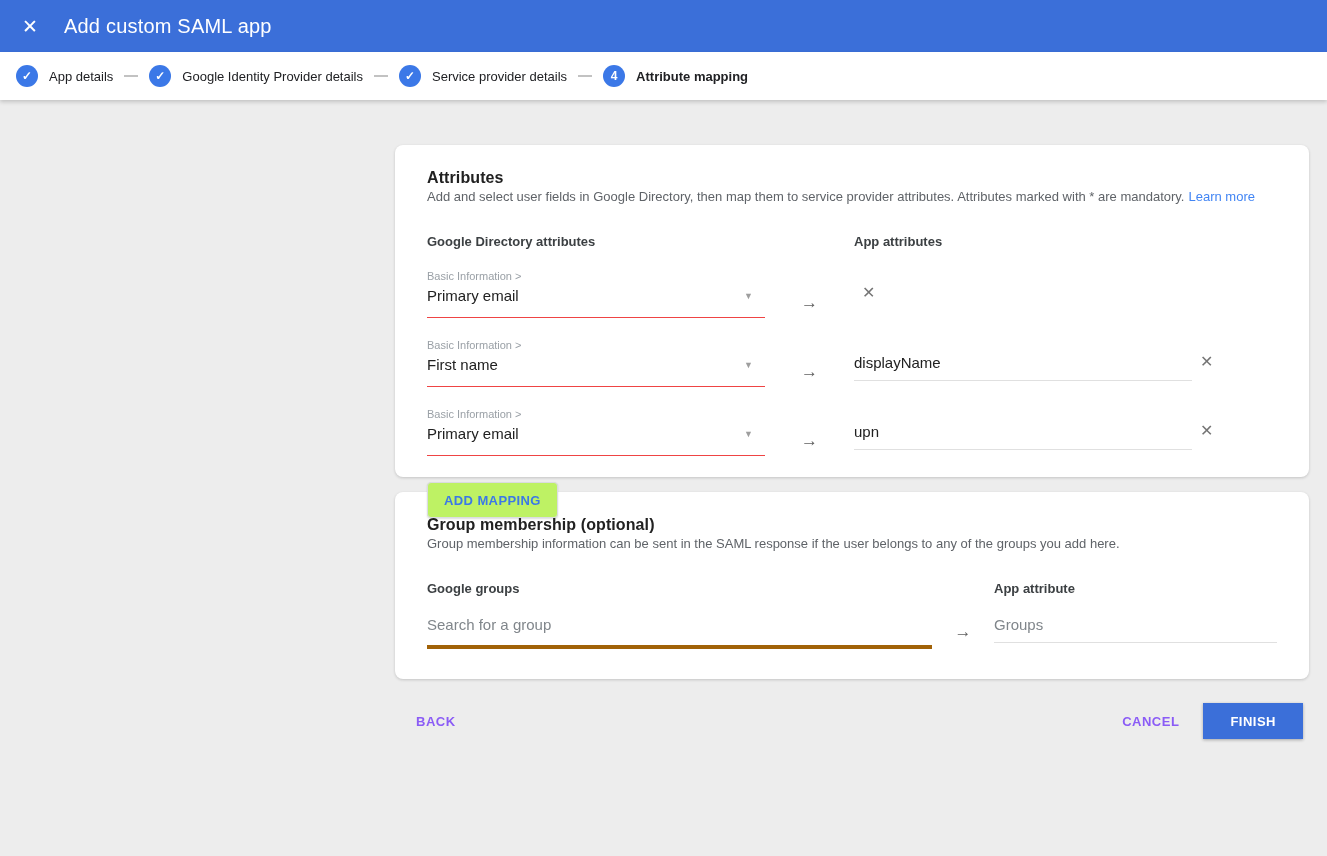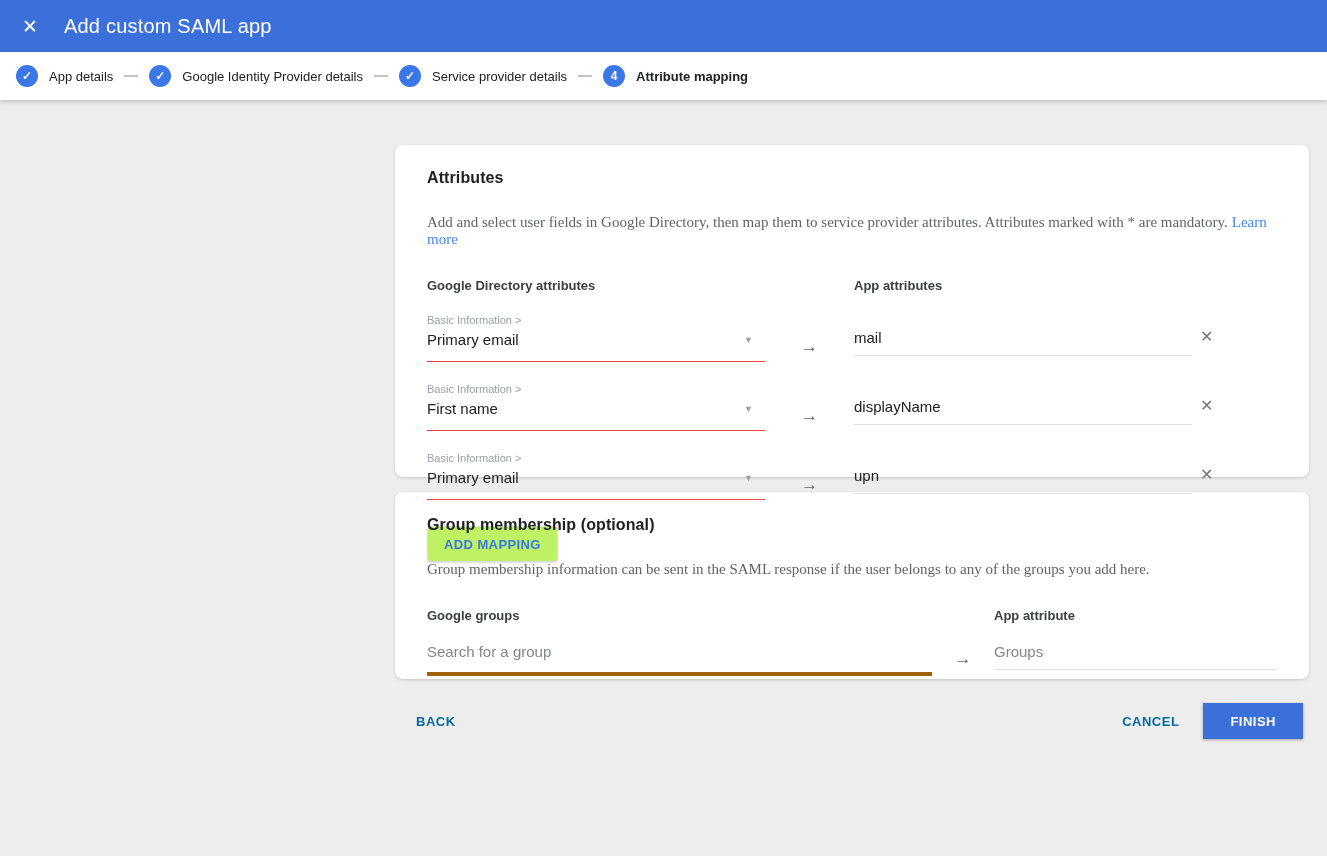--- a/index.html
+++ b/index.html
@@ -53,21 +53,21 @@
   
   .card {
     width: 914px; margin-left: 395px; background: #fff;
     border-radius: 8px;
     box-shadow: 0 1px 3px rgba(0,0,0,0.18);
     padding: 24px 32px 0 32px;
   }
   .card-1 { margin-top: 45px; height: 332px; }
   .card-2 { margin-top: 15px; height: 187px; }
   .card-title { font-size: 16px; font-weight: bold; color: #212121; letter-spacing: 0.1px; }
-  .card-desc { font-size: 15px; color: #5f6368; margin-top: 27px; font-family: Liberation Serif, serif; }
+  .card-desc { font-size: 13px; color: #5f6368; margin-top: 2px; }
   .learn-more { color: #4285f4; text-decoration: none; margin-left: 4px; cursor: pointer; }
 
   
   .map-grid-header {
     margin-top: 30px;
     display: grid; grid-template-columns: 338px 89px 338px 1fr;
     font-size: 13px; font-weight: bold; color: #3c4043;
   }
   .map-row {
     display: grid; grid-template-columns: 338px 89px 338px 1fr;
@@ -135,21 +135,21 @@
   }
 
   
   .footer {
     display: flex; align-items: center;
     margin-top: 24px;
     padding: 0 24px 0 408px;
   }
   .text-btn {
     background: none; border: none; cursor: pointer;
-    color: #0369a1; font-size: 13px; font-weight: bold; letter-spacing: 0.5px;
+    color: #8b5cf6; font-size: 13px; font-weight: bold; letter-spacing: 0.5px;
     font-family: "Liberation Sans", sans-serif;
     padding: 8px 8px;
     text-align: center;
   }
   .footer-spacer { flex: 1; }
   .cancel-btn { margin-right: 16px; }
   .finish-btn {
     background: #3b6fd9; color: #fff;
     border: none; border-radius: 0;
     height: 36px; padding: 0 27px;
@@ -217,23 +217,20 @@
     <div class="dropdown">
       <div class="dd-label">Basic Information &gt;</div>
       <div class="dd-value-row">
         <span class="dd-value">Primary email</span>
         <span class="dd-caret">▼</span>
       </div>
     </div>
     <div class="arrow-cell">
       <span class="arrow-glyph">→</span>
     </div>
-    <div class="field-cell">
-      <input class="attr-input" value="mail" style="">
-    </div>
     <div class="del-cell">
       <button class="icon-btn">
         <span>✕</span>
       </button>
     </div>
   </div>
 
   
   <div class="map-row">
     <div class="dropdown">

